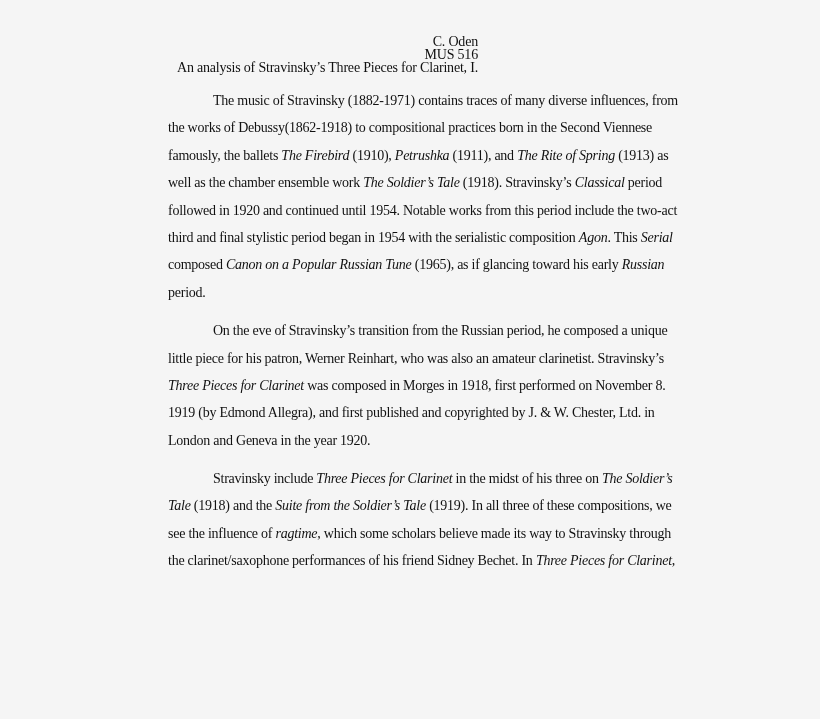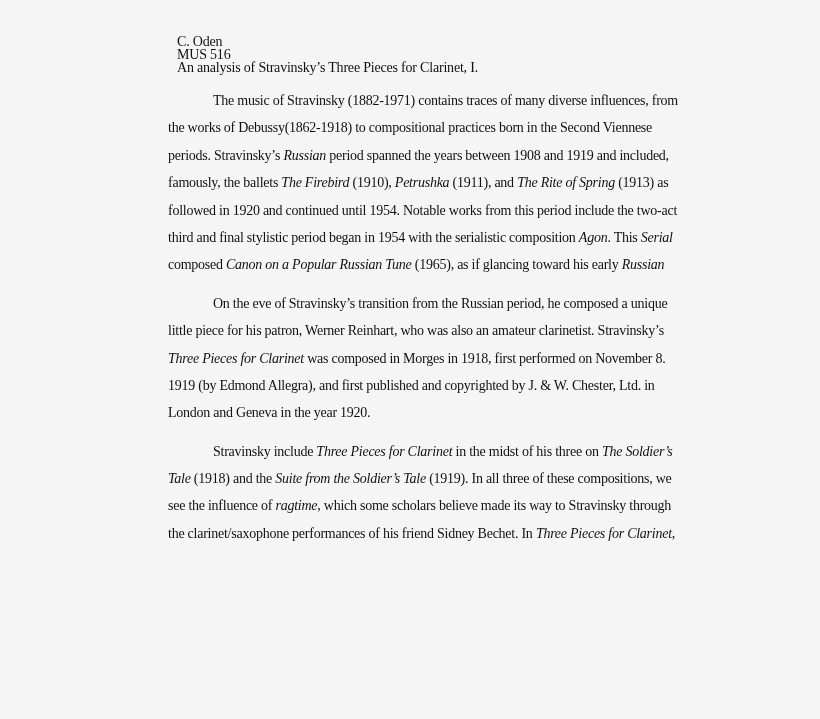--- a/index.html
+++ b/index.html
@@ -7,21 +7,21 @@
     width:820px; height:719px; overflow:hidden;
     background:#f5f5f5;
     font-family:"Liberation Serif", "DejaVu Serif", serif;
     color:#111;
   }
   .page { position:relative; width:820px; height:719px; }
   .header {
     position:absolute; left:177px; top:35px;
     font-size:14px; line-height:13px;
   }
-  .header div { white-space:nowrap; letter-spacing:-0.2px; }
+  .header div { white-space:nowrap; letter-spacing:-0.2px;text-align:right; }
   .body {
     position:absolute; left:168px; top:91px; width:600px;
     font-size:14px;
   }
   .line {
     height:27.4px; line-height:20px; white-space:nowrap;
     letter-spacing:-0.25px;
   }
   .indent { padding-left:45px; }
   .para-gap { height:11px; }
@@ -33,25 +33,26 @@
 <div class="page">
   <div class="header">
     <div>C. Oden</div>
     <div>MUS 516</div>
     <div>An analysis of Stravinsky’s Three Pieces for Clarinet, I.</div>
   </div>
   <div class="body" id="doc-body">
       <div>
         <div class="line indent"><span>The music of Stravinsky (1882-1971) contains traces of many diverse influences, from</span></div>
         <div class="line"><span>the works of Debussy(1862-1918) to compositional practices born in the Second Viennese</span></div>
-        <div class="line"><span>periods.  Stravinsky’s </span><i>Russian</i><span> period spanned the years between 1908 and 1919 and included,</span></div>
         <div class="line"><span>famously, the ballets </span><i>The Firebird</i><span> (1910), </span><i>Petrushka</i><span> (1911), and </span><i>The Rite of Spring</i><span> (1913) as</span></div>
+        <div class="line"><span>well as the chamber ensemble work </span><i>The Soldier’s Tale</i><span> (1918).  Stravinsky’s </span><i>Classical</i><span> period</span></div>
         <div class="line"><span>followed in 1920 and continued until 1954.  Notable works from this period include the two-act</span></div>
         <div class="line"><span>third and final stylistic period began in 1954 with the serialistic composition </span><i>Agon</i><span>.  This </span><i>Serial</i></div>
         <div class="line"><span>composed </span><i>Canon on a Popular Russian Tune</i><span> (1965), as if glancing toward his early </span><i>Russian</i></div>
+        <div class="line"><span>period.</span></div>
       </div>
       <div class="para-gap"></div>
       <div>
         <div class="line indent"><span>On the eve of Stravinsky’s transition from the Russian period, he composed a unique</span></div>
         <div class="line"><span>little piece for his patron, Werner Reinhart, who was also an amateur clarinetist.  Stravinsky’s</span></div>
         <div class="line"><i>Three Pieces for Clarinet</i><span> was composed in Morges in 1918, first performed on November 8.</span></div>
         <div class="line"><span>1919 (by Edmond Allegra), and first published and copyrighted by J. &amp; W. Chester, Ltd. in</span></div>
         <div class="line"><span>London and Geneva in the year 1920.</span></div>
       </div>
       <div class="para-gap"></div>

